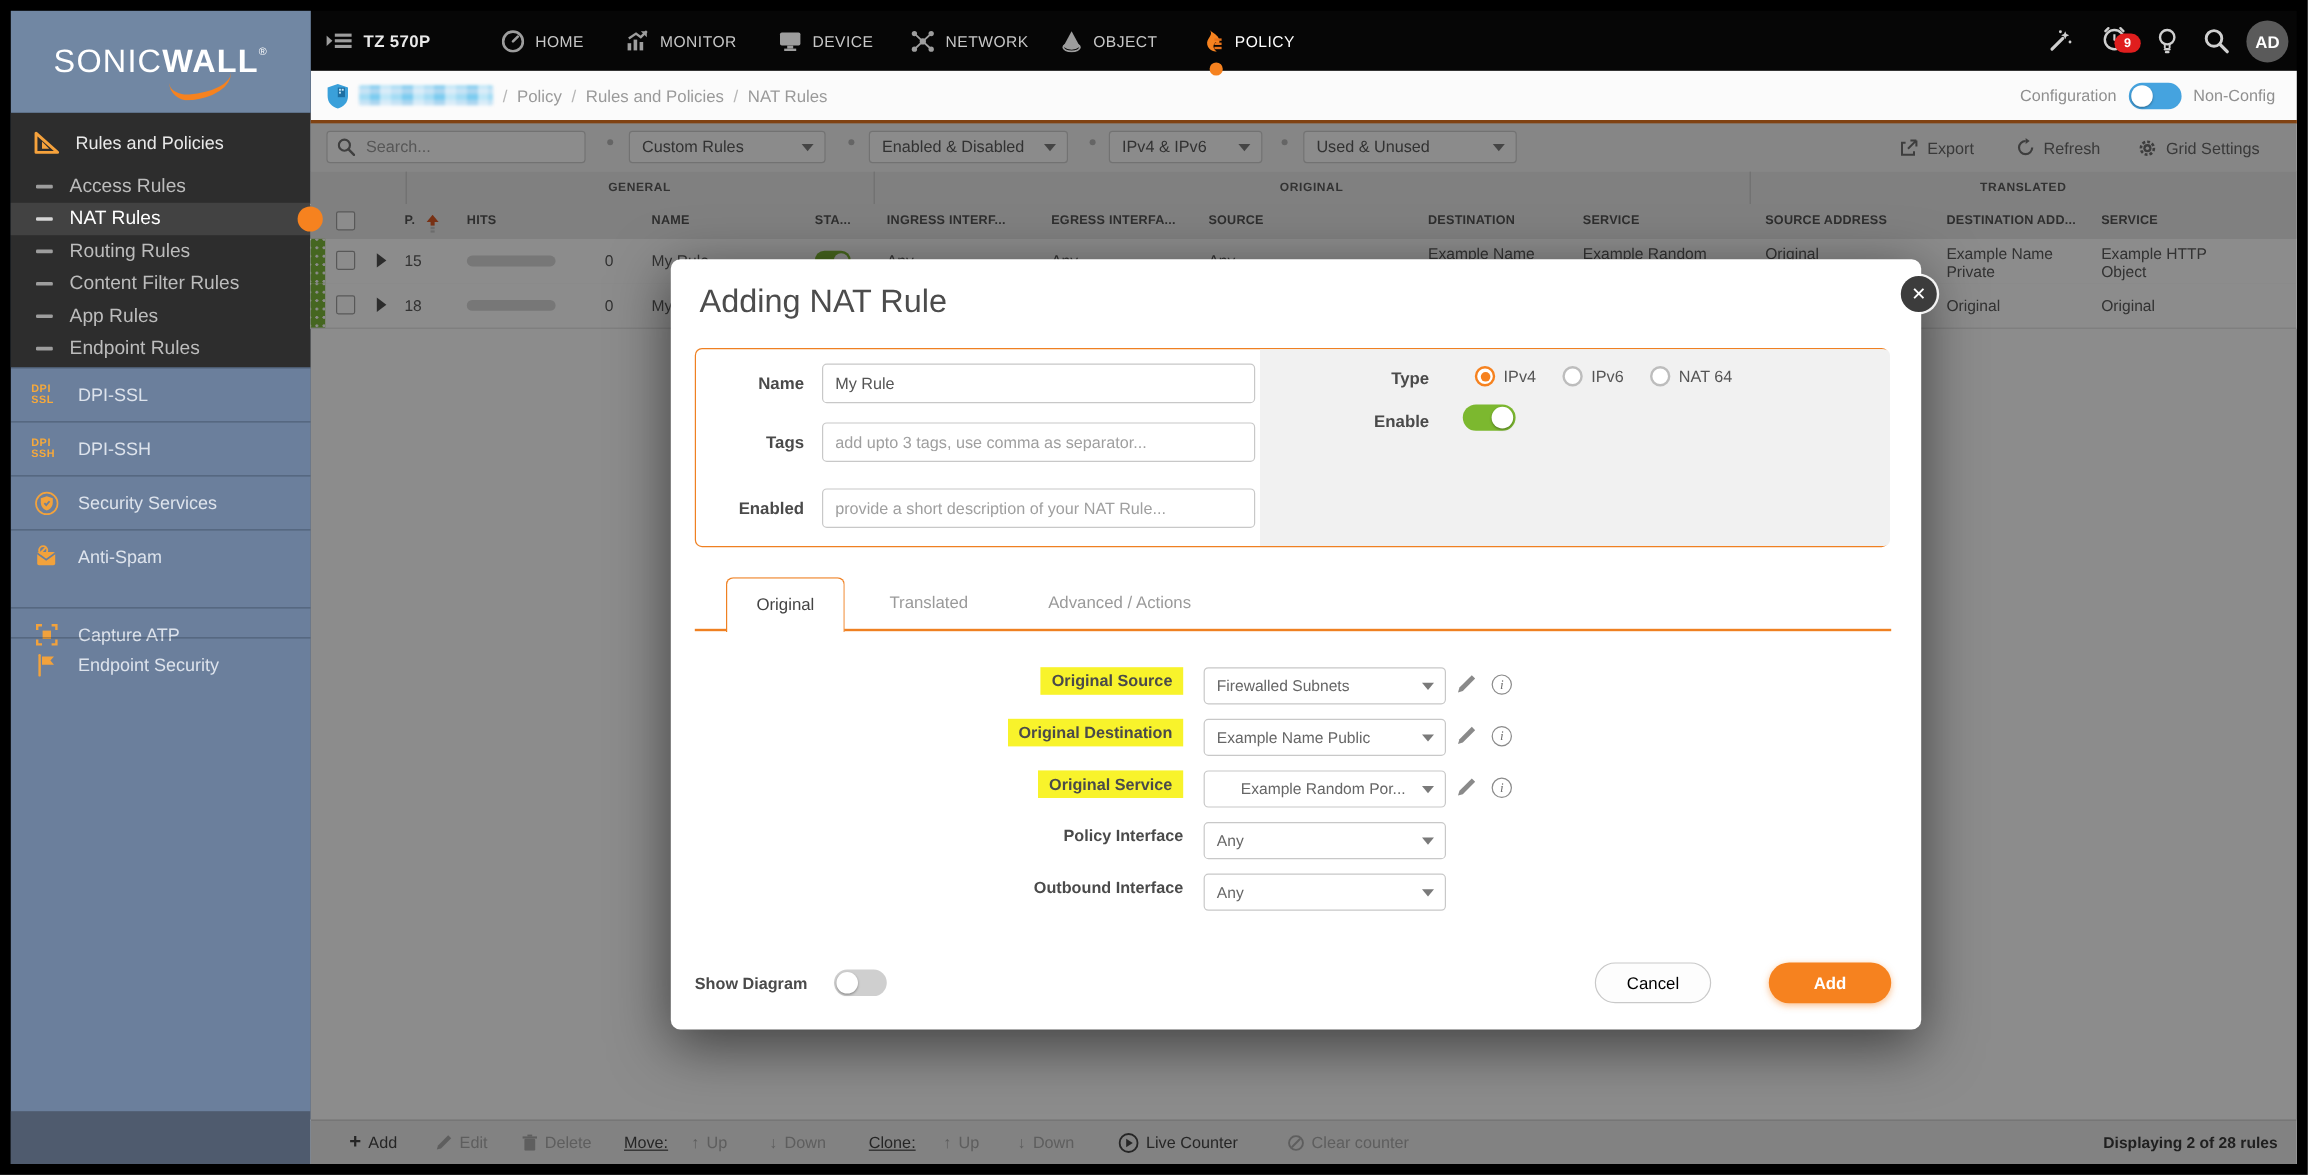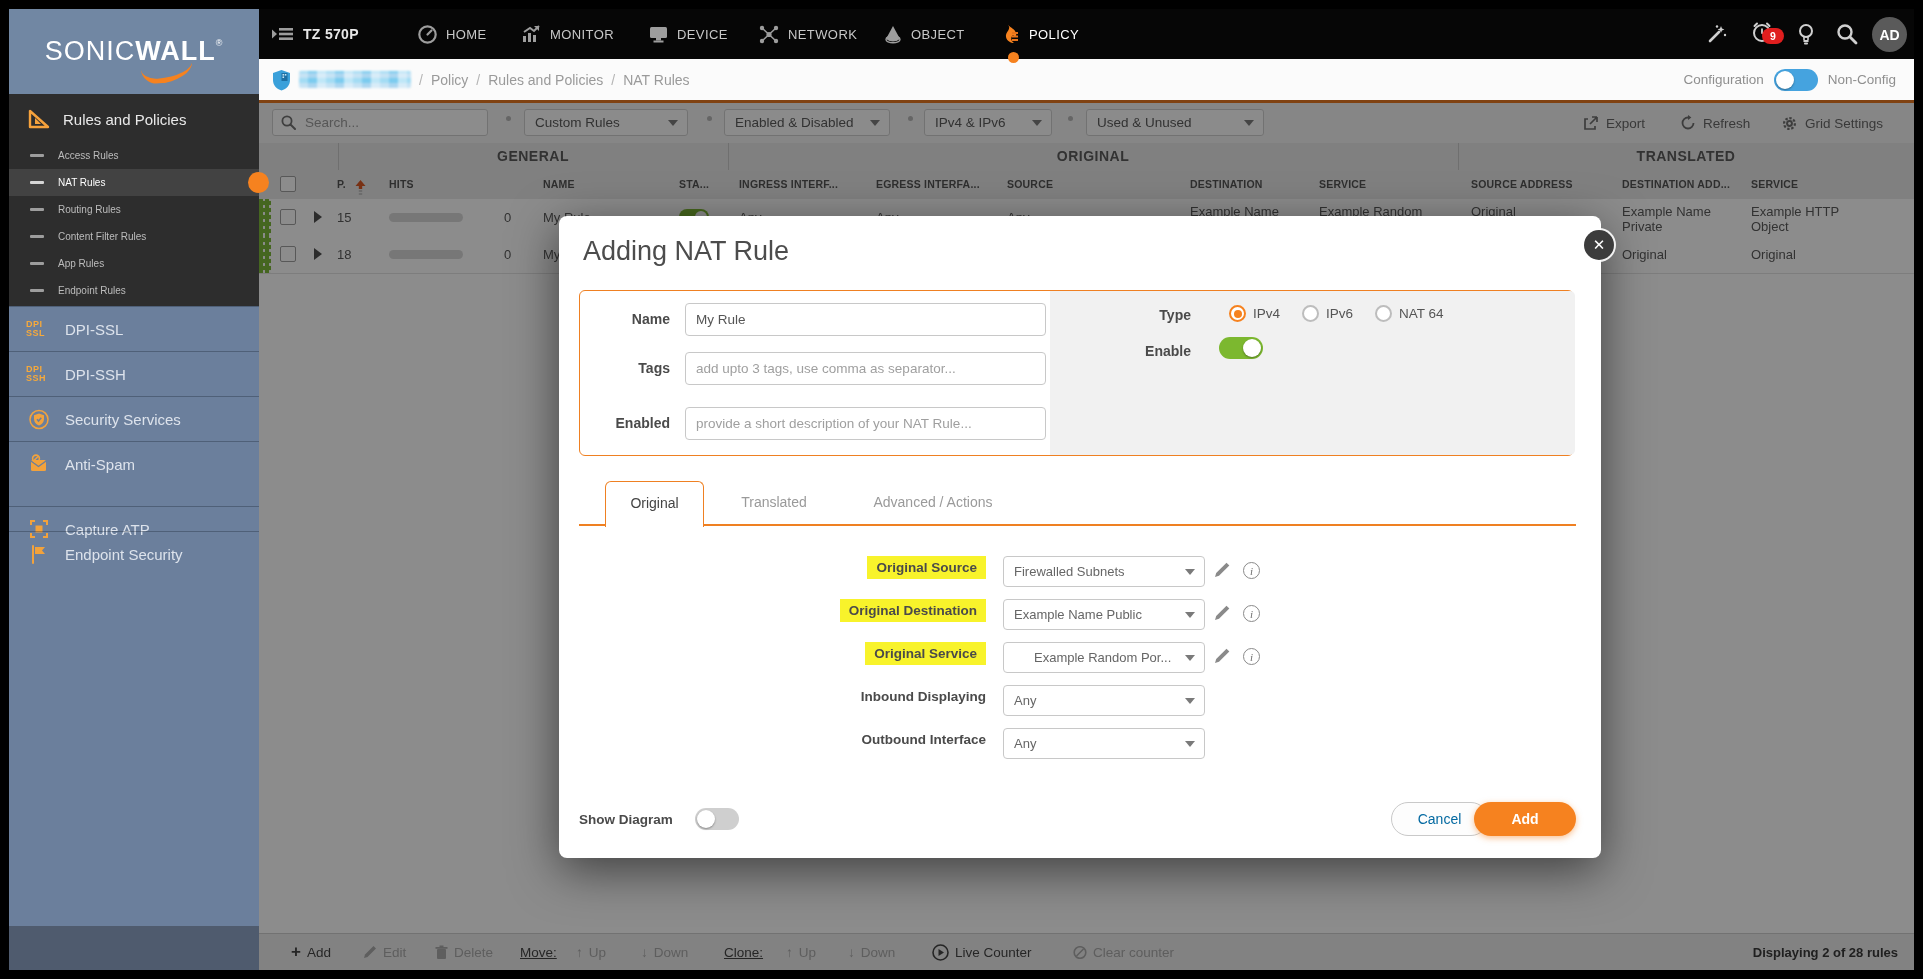--- a/index.html
+++ b/index.html
@@ -54,21 +54,21 @@
   .toggle.green{background:#7cb82f;}
   .toggle.off{background:#cfcfcf;}
   .knob.left{left:2px;} .knob.right{right:2px;}
   
   .sidebar{left:9px;top:94px;width:250px;height:876px;background:#6b7f9c;}
   .side-dark{position:absolute;left:0;top:0;width:250px;height:212px;background:#2d2d2d;}
   .side-head{position:absolute;left:0;top:8px;width:250px;height:34px;display:flex;
     align-items:center;gap:13px;padding-left:19px;box-sizing:border-box;color:#e9e9e9;
     font-size:15px;cursor:pointer;}
   .side-sub{position:absolute;left:0;width:250px;height:27px;display:flex;align-items:center;
-    gap:14px;padding-left:21px;box-sizing:border-box;color:#bcbcbc;font-size:10px;cursor:pointer;}
+    gap:14px;padding-left:21px;box-sizing:border-box;color:#bcbcbc;font-size:16px;cursor:pointer;}
   .side-sub .dash{width:14px;height:3px;background:#9d9d9d;border-radius:1px;flex:0 0 auto;}
   .side-sub.active{background:#424242;color:#fff;}
   .side-sub.active .dash{background:#d5d5d5;}
   .module{position:absolute;left:0;width:250px;height:45px;display:flex;align-items:center;
     gap:13px;padding-left:17px;box-sizing:border-box;color:#dde3ec;font-size:15px;
     border-top:1px solid rgba(30,40,55,.35);cursor:pointer;}
   .dpi-ico{font-size:9px;line-height:9px;font-weight:700;color:#f6a93b;letter-spacing:.5px;width:26px;}
   .mod-ico{color:#f2a23c;width:26px;display:flex;justify-content:center;}
   .side-footer{position:absolute;left:0;bottom:0;width:250px;height:44px;background:#4f5b6e;}
   .nat-indicator{left:248px;top:172px;width:21px;height:21px;border-radius:50%;
@@ -87,21 +87,21 @@
   .fdrop{position:absolute;top:6px;height:27px;background:#fdfdfd;border:1px solid #cfcfcf;
     border-radius:3px;display:flex;align-items:center;justify-content:space-between;
     padding:0 9px 0 10px;box-sizing:border-box;font-size:13.5px;color:#555;cursor:pointer;}
   .caret{width:0;height:0;border-left:5px solid transparent;border-right:5px solid transparent;
     border-top:6px solid #7a7a7a;}
   .fbtn{position:absolute;top:0;height:40px;display:flex;align-items:center;gap:7px;
     color:#636363;font-size:13.5px;cursor:pointer;}
   
   .tgroups{position:absolute;left:0;top:40px;width:1655px;height:27px;background:#e9e9e9;
     border-bottom:1px solid #d8d8d8;}
-  .tgroup{position:absolute;top:0;height:27px;line-height:27px;font-size:14px;font-weight:700;
+  .tgroup{position:absolute;top:0;height:27px;line-height:27px;font-size:10px;font-weight:700;
     color:#555;letter-spacing:.5px;text-align:center;}
   .tcols{position:absolute;left:0;top:67px;width:1655px;height:29px;background:#e9e9e9;
     border-bottom:1px solid #cfcfcf;}
   .tcol{position:absolute;top:0;height:29px;line-height:29px;font-size:10.5px;font-weight:700;
     color:#4f4f4f;letter-spacing:.2px;white-space:nowrap;}
   .vline{position:absolute;top:40px;width:1px;height:56px;background:#c9c9c9;}
   .checkbox{width:16px;height:16px;border:1px solid #9d9d9d;border-radius:2px;background:#fff;
     box-sizing:border-box;cursor:pointer;}
   .trow{position:absolute;left:0;width:1655px;height:36px;background:#fff;
     border-bottom:1px solid #e2e2e2;}
@@ -163,21 +163,21 @@
     border-radius:4px;box-sizing:border-box;background:#fff;font-size:13px;color:#666;
     display:flex;align-items:center;justify-content:space-between;padding:0 9px 0 10px;cursor:pointer;}
   .rowicon{position:absolute;width:20px;height:20px;color:#8a8a8a;cursor:pointer;}
   .info-circ{border:1.4px solid #8a8a8a;border-radius:50%;width:17px;height:17px;box-sizing:border-box;
     font-size:11px;font-style:italic;font-family:"Liberation Serif",serif;display:flex;
     align-items:center;justify-content:center;color:#6f6f6f;}
   .showdiag{position:absolute;left:20px;top:592px;display:flex;align-items:center;gap:22px;}
   .sd-label{font-size:13.5px;font-weight:700;color:#4a4a4a;}
   .btn{position:absolute;top:586px;height:34px;border-radius:17px;font-size:14px;
     display:flex;align-items:center;justify-content:center;cursor:pointer;box-sizing:border-box;}
-  .btn-cancel{left:832px;width:97px;background:#fdfdfd;border:1px solid #c9c9c9;color:#0369a1;}
+  .btn-cancel{left:770px;width:97px;background:#fdfdfd;border:1px solid #c9c9c9;color:#000000;}
   .btn-add{left:915px;width:102px;background:#f6821f;color:#fff;font-weight:700;
     box-shadow:0 2px 6px rgba(246,130,31,.5);}
 </style>
 </head>
 <body>
 
 <div class="abs topnav"></div>
 
 <div class="abs logo-block">
   <div class="logo-text"><span class="thin">SONIC</span><span class="bold">WALL</span><span class="logo-reg">®</span>
@@ -697,21 +697,21 @@
   <div class="rowicon" style="left:655px;top:431px;">
     <svg width="17" height="17" viewBox="0 0 17 17">
         <path d="M1 16 L2.2 12 L12.5 1.7 L15.3 4.5 L5 14.8 Z" fill="#8a8a8a"></path>
       </svg>
   </div>
   <div class="rowicon" style="left:684px;top:432px;">
       <span class="info-circ">i</span>
     </div>
 
   <div class="frow-label" style="top:469px;">
-    <span class="nohl">Inbound Displaying</span>
+    <span class="nohl">Policy Interface</span>
   </div>
   <div class="dropbox" style="top:469px;">
     <span>Any</span>
       <span class="caret"></span>
   </div>
 
   <div class="frow-label" style="top:512px;">
     <span class="nohl">Outbound Interface</span>
   </div>
   <div class="dropbox" style="top:512px;">

